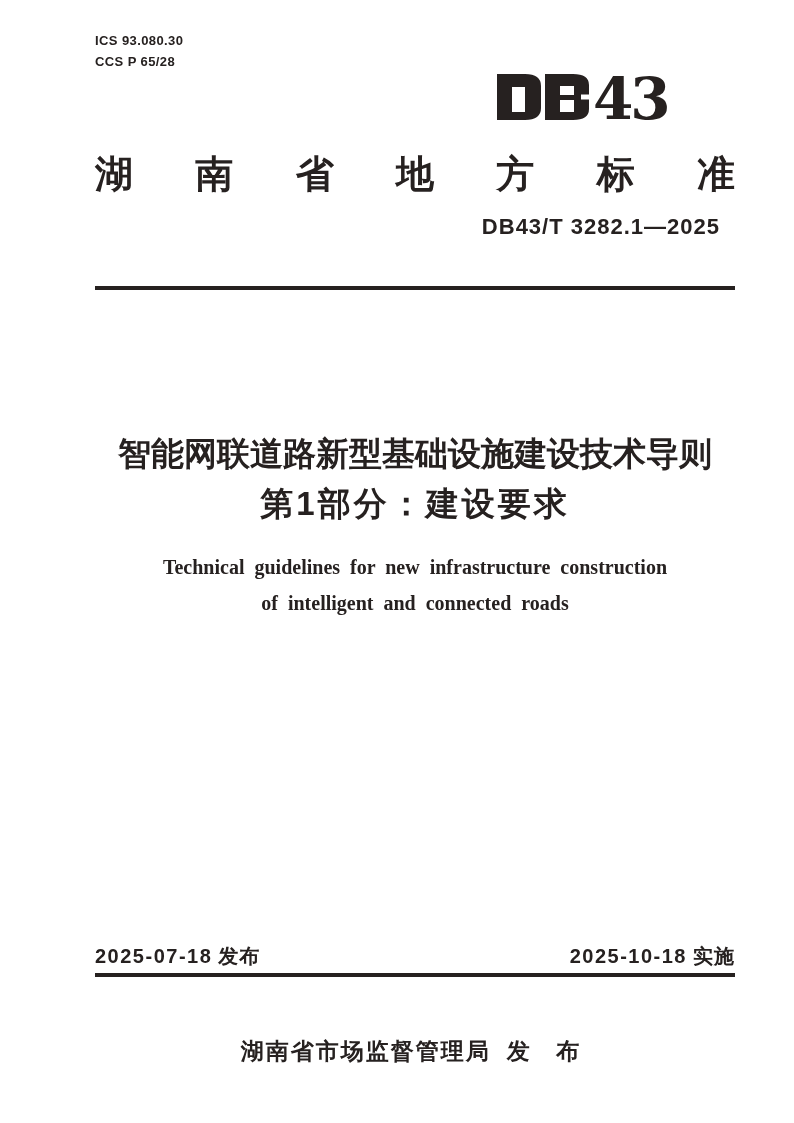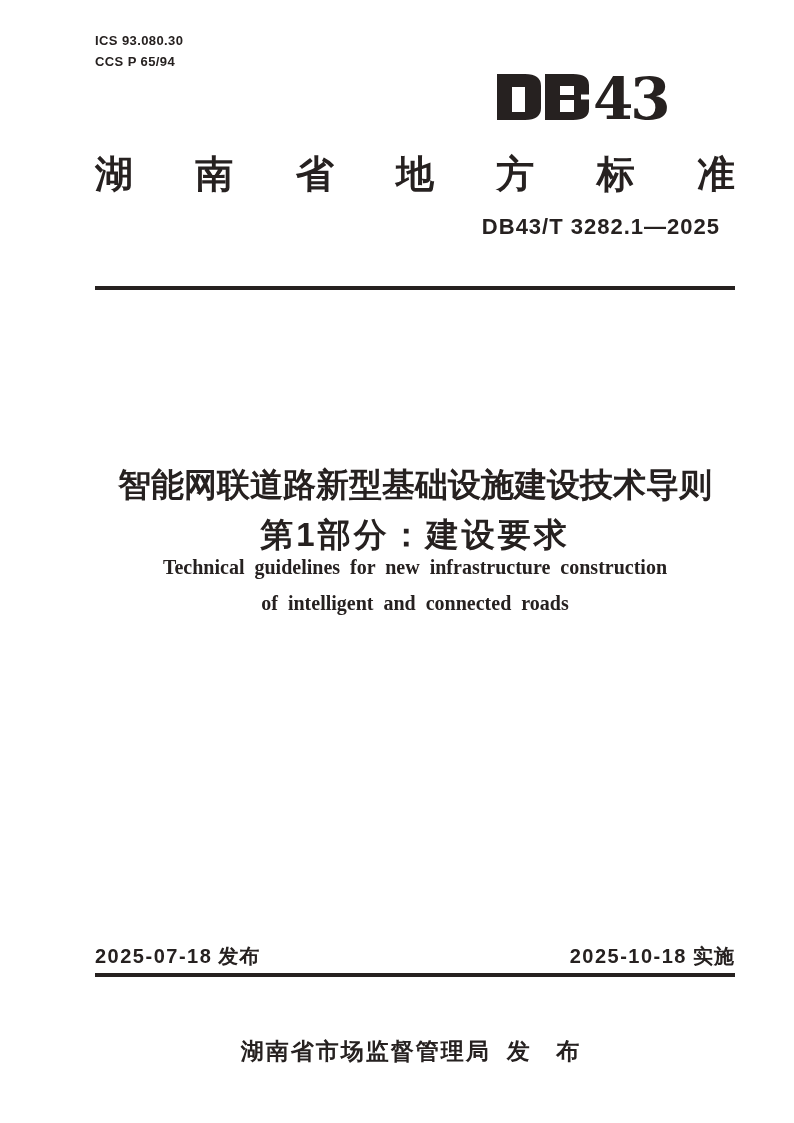--- a/index.html
+++ b/index.html
@@ -79,21 +79,20 @@
   
   .title-zh {
     position: absolute;
     left: 95px;
     top: 429px;
     width: 640px;
     text-align: center;
     font-size: 33px;
     font-weight: bold;
     line-height: 50px;
-    margin-top: 31px;
   }
   .title-zh .line2 { letter-spacing: 3px; }
 
   
   .title-en {
     position: absolute;
     left: 95px;
     top: 549px;
     width: 640px;
     text-align: center;
@@ -137,21 +136,21 @@
     letter-spacing: 10px;
   }
 </style>
 </head>
 <body>
 
 <div class="page">
 
   <div class="codes">
     <div>ICS 93.080.30</div>
-    <div>CCS P 65/94</div>
+    <div>CCS P 65/28</div>
   </div>
 
   <div class="logo">
     <svg width="180" height="48" viewBox="0 0 180 48" xmlns="http://www.w3.org/2000/svg">
       <g fill="#262120" fill-rule="evenodd" aria-label="DB">
 
         <path d="M0,1 H28 Q44,1 44,13 V35 Q44,47 28,47 H0 Z M15,14 H28 V39 H15 Z"></path>
 
         <path d="M48,1 H76 Q92,1 92,12 V36 Q92,47 76,47 H48 Z
                  M63,13 H77 V22 H63 Z

